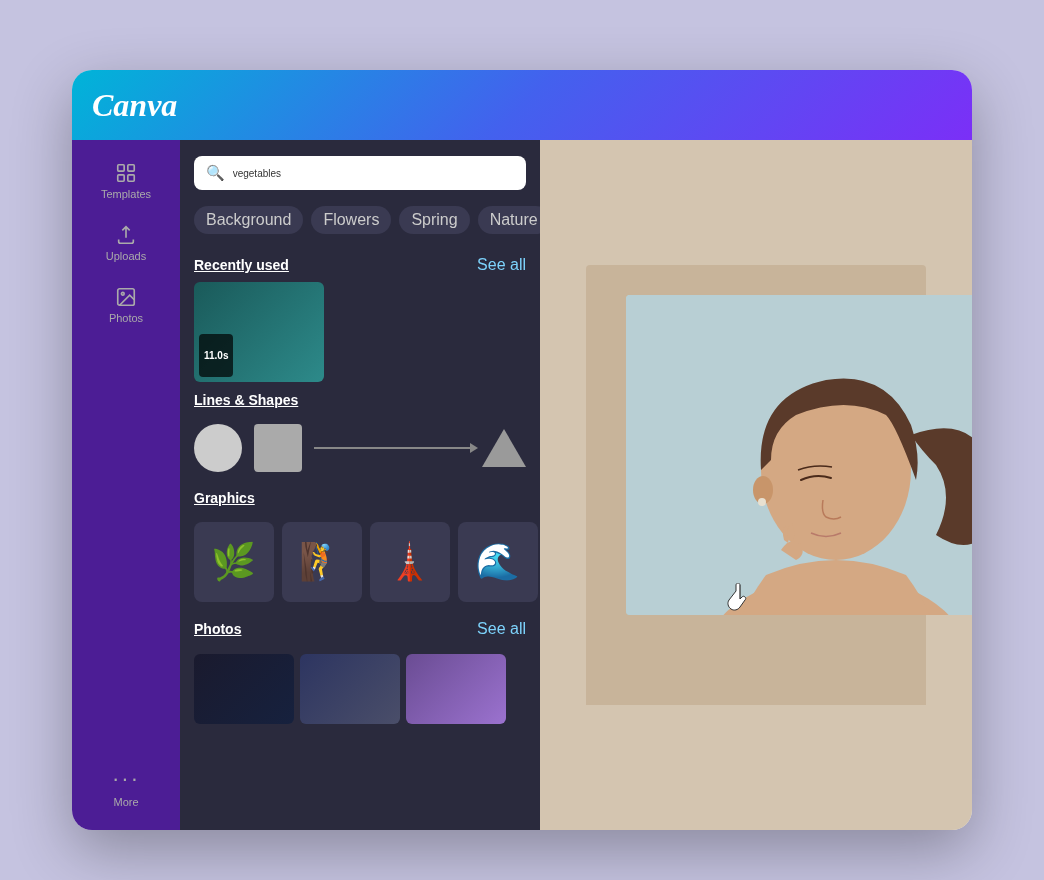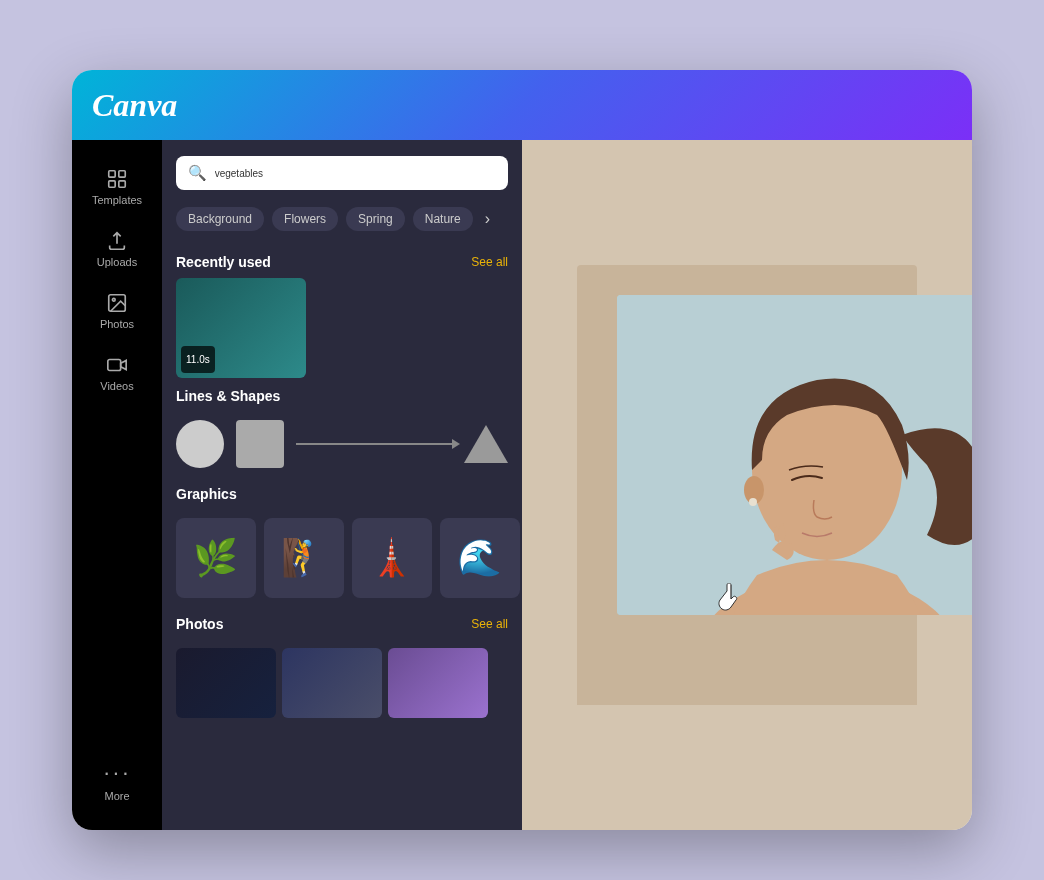--- a/index.html
+++ b/index.html
@@ -51,26 +51,26 @@
     }
 
     
     .app-body {
       display: flex;
       height: calc(100% - 70px);
     }
 
     
     .sidebar {
-      width: 90px;
-      background: #000000;
+      width: 108px;
+      background: #4c1d95;
       display: flex;
       flex-direction: column;
       align-items: center;
-      padding: 18px 0;
+      padding: 12px 0;
       gap: 4px;
       flex-shrink: 0;
     }
 
     .sidebar-item {
       display: flex;
       flex-direction: column;
       align-items: center;
       justify-content: center;
       width: 80px;
@@ -142,21 +142,21 @@
       overflow: hidden;
       align-items: center;
     }
 
     .chip {
       background: #3a3a52;
       color: #ccc;
       border: none;
       border-radius: 20px;
       padding: 5px 12px;
-      font-size: 12px;
+      font-size: 16px;
       cursor: pointer;
       white-space: nowrap;
       transition: background 0.2s;
     }
 
     .chip-more {
       background: transparent;
       color: #ccc;
       font-size: 16px;
       cursor: pointer;
@@ -168,25 +168,26 @@
       display: flex;
       justify-content: space-between;
       align-items: center;
       padding: 10px 14px 8px;
     }
 
     .section-title {
       color: white;
       font-size: 14px;
       font-weight: 600;
+      text-decoration: underline;
     }
 
     .see-all {
-      color: #eab308;
-      font-size: 12px;
+      color: #7dd3fc;
+      font-size: 16px;
       cursor: pointer;
     }
 
     
     .recently-used-grid {
       padding: 0 14px;
       display: flex;
       gap: 8px;
     }
 
@@ -200,22 +201,23 @@
       flex-shrink: 0;
     }
 
     .thumb-card .duration-badge {
       position: absolute;
       bottom: 5px;
       left: 5px;
       background: rgba(0,0,0,0.7);
       color: white;
       font-size: 10px;
-      padding: 8px 5px;
+      padding: 16px 5px;
       border-radius: 4px;
+      font-weight: bold;
     }
 
     .thumb-bg-teal {
       background: linear-gradient(135deg, #1a5a5a, #2d8a8a);
       width: 100%;
       height: 100%;
     }
 
     
     .shapes-row {
@@ -403,27 +405,20 @@
         <div class="sidebar-item">
           <svg viewBox="0 0 24 24" fill="none" stroke="currentColor" stroke-width="1.8">
             <rect x="3" y="3" width="18" height="18" rx="2"></rect>
             <circle cx="8.5" cy="8.5" r="1.5"></circle>
             <path d="M21 15l-5-5L5 21"></path>
           </svg>
           <span>Photos</span>
         </div>
 
 
-        <div class="sidebar-item">
-          <svg viewBox="0 0 24 24" fill="none" stroke="currentColor" stroke-width="1.8">
-            <rect x="2" y="6" width="14" height="12" rx="2"></rect>
-            <path d="M16 10l6-3v10l-6-3V10z"></path>
-          </svg>
-          <span>Videos</span>
-        </div>
 
         <div class="sidebar-item" style="margin-top: auto;">
           <span style="font-size:22px; letter-spacing:2px; color:#aaa;">···</span>
           <span>More</span>
         </div>
 
       </div>
 
       <div class="panel">
 

